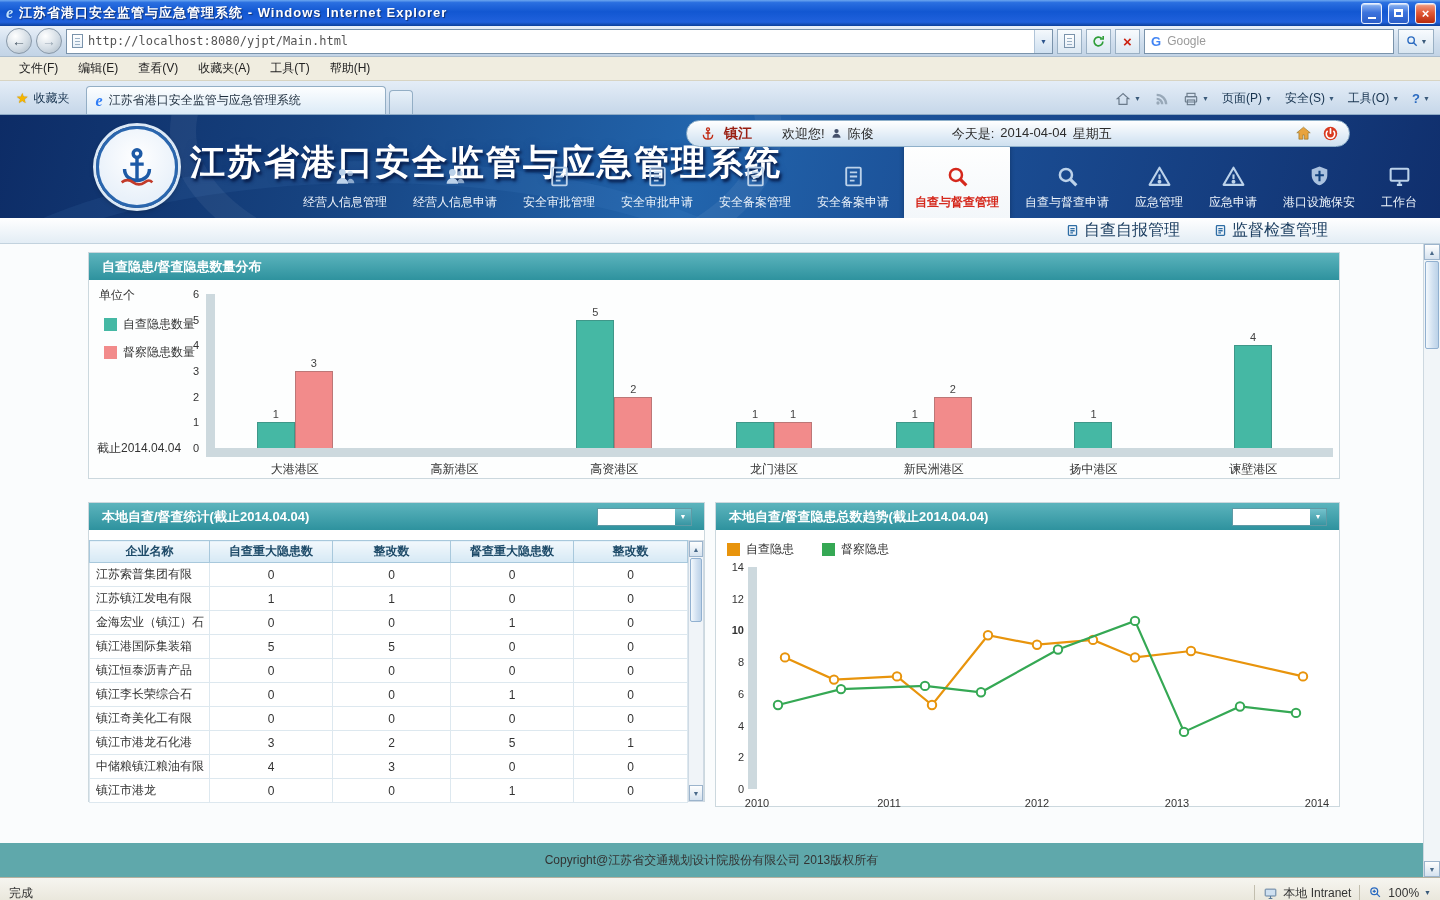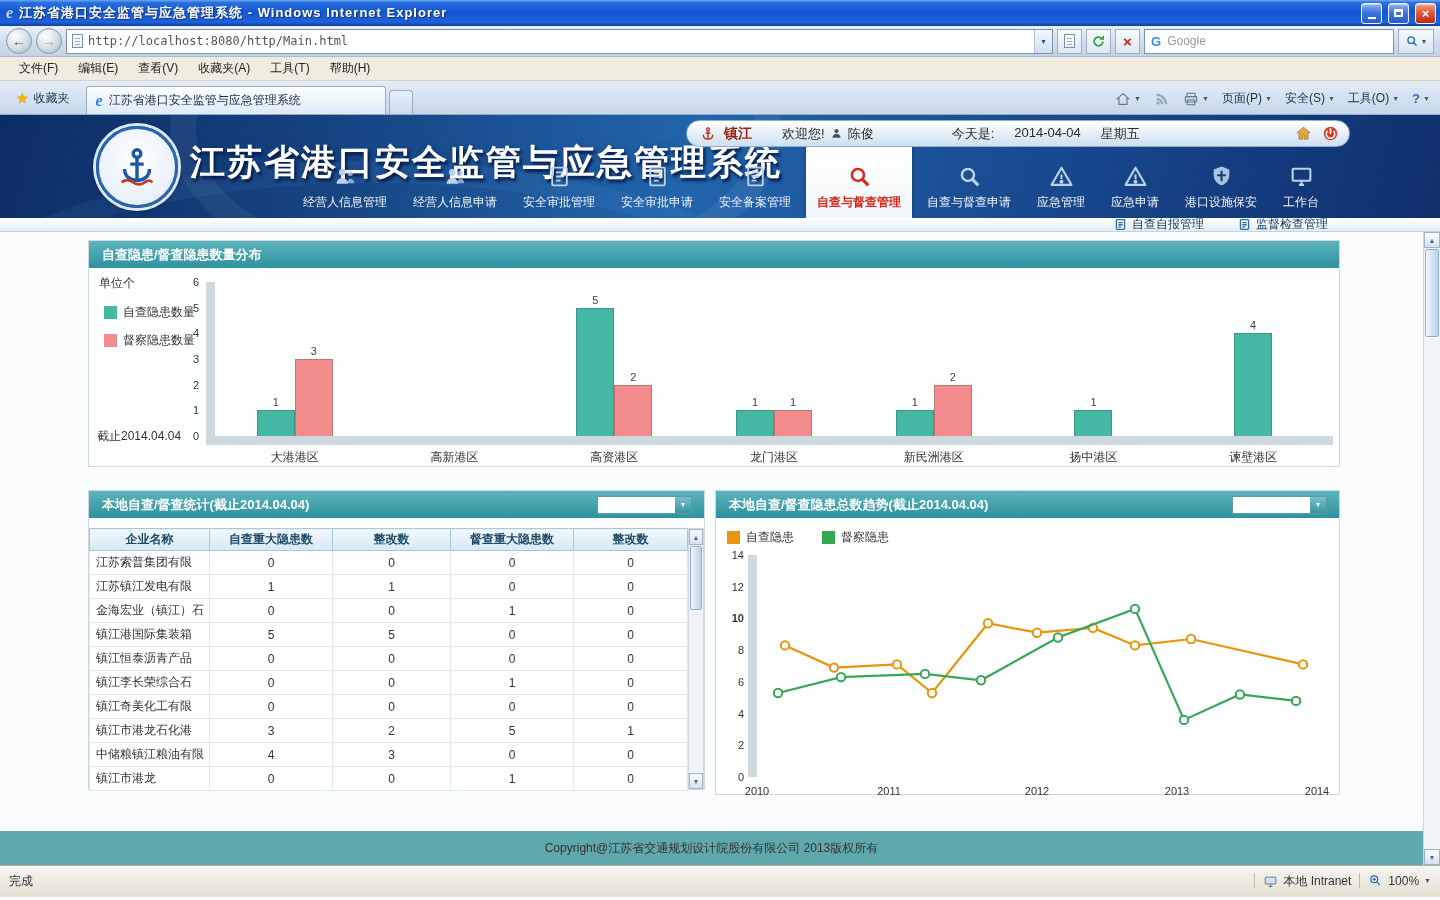--- a/index.html
+++ b/index.html
@@ -58,32 +58,32 @@
 .site-header::before{content:"";position:absolute;left:170px;top:-150px;width:560px;height:280px;border-radius:50%;border:26px solid rgba(255,255,255,0.06);}
 .site-header::after{content:"";position:absolute;left:-80px;top:46px;width:860px;height:320px;border-radius:50%;border:22px solid rgba(120,180,240,0.08);}
 .logo{position:absolute;left:96px;top:11px;width:82px;height:82px;border-radius:50%;background:radial-gradient(circle at 50% 38%,#ffffff,#e9f1fa 70%);border:3px solid #2a66ae;box-shadow:0 0 0 3px #dce9f6,0 2px 6px rgba(0,0,0,.45);display:flex;align-items:center;justify-content:center;z-index:2;}
 .logo svg{width:46px;height:46px;}
 .site-title{position:absolute;left:190px;top:24px;font-size:35px;font-weight:bold;letter-spacing:2px;color:#fff;text-shadow:2px 3px 3px rgba(5,25,70,.95),0 0 6px rgba(20,60,130,.6);z-index:2;white-space:nowrap;}
 .userbar{position:absolute;left:686px;top:5px;width:664px;height:27px;border-radius:14px;z-index:3;
  background:linear-gradient(#ffffff,#dce9f5 70%,#cfe0ef);border:1px solid #8fb0ca;
  display:flex;align-items:center;gap:8px;padding:0 10px 0 13px;font-size:13px;color:#2c2c2c;}
 .userbar .city{color:#9a1f12;font-weight:bold;font-size:14px;}
 .ub-group{display:flex;align-items:center;gap:5px;}
-.ub-date{margin-left:70px;display:flex;gap:20px;}
+.ub-date{margin-left:70px;display:flex;gap:6px;}
 .ub-icons{margin-left:auto;display:flex;align-items:center;gap:10px;}
 .ub-icons svg{width:17px;height:17px;cursor:pointer;}
 .mainnav{position:absolute;left:292px;right:0;bottom:0;height:80px;display:flex;align-items:flex-end;gap:4px;z-index:2;}
 .nav-item{height:62px;padding:0 11px 7px;display:flex;flex-direction:column;align-items:center;justify-content:flex-end;gap:5px;font-size:12px;color:#eef4fb;cursor:pointer;white-space:nowrap;}
 .nav-ico{width:25px;height:25px;color:#bcd2ea;}
 .nav-ico svg{width:100%;height:100%;}
 .nav-item.active{height:76px;background:linear-gradient(#ffffff,#f3f7fa);border-radius:6px 6px 0 0;color:#d5281c;font-weight:bold;box-shadow:0 0 5px rgba(0,0,0,.3);}
 .nav-item.active .nav-ico{color:#d5281c;}
 
 
-.subnav{height:14px;background:linear-gradient(#ffffff,#e3edf5);display:flex;justify-content:flex-end;align-items:center;gap:34px;padding-right:112px;font-size:12px;color:#16395c;border-bottom:1px solid #c2d2de;}
+.subnav{height:26px;background:linear-gradient(#ffffff,#e3edf5);display:flex;justify-content:flex-end;align-items:center;gap:34px;padding-right:112px;font-size:16px;color:#16395c;border-bottom:1px solid #c2d2de;}
 .subnav-item{display:flex;align-items:center;gap:5px;cursor:pointer;}
 .subnav-item svg{width:13px;height:13px;color:#2e6da4;}
 
 
 .page-lower{display:flex;height:633px;}
 .page-main{width:1423px;display:flex;flex-direction:column;}
 .content{height:599px;background:#fafcfd;padding:8px 0 0 88px;position:relative;overflow:hidden;}
 
 .panel{background:#fff;border:1px solid #ccd8de;}
 .panel-head{height:27px;background:linear-gradient(#5cb4bd,#2e929e);display:flex;align-items:center;padding:0 12px 0 13px;color:#fff;font-weight:bold;font-size:13px;}
@@ -167,21 +167,21 @@
       <span class="glyph-max"></span>
     </span>
   <span class="win-btn close">×</span>
 </div>
 
 <div class="addr-row">
   <span class="nav-circ back">←</span>
   <span class="nav-circ fwd">→</span>
   <div class="addr-field">
     <span class="page-ico"></span>
-    <span class="addr-url">http://localhost:8080/http/Main.html</span>
+    <span class="addr-url">http://localhost:8080/yjpt/Main.html</span>
     <span class="addr-drop">▼</span>
   </div>
   <span class="tool-btn">
       <span class="page-ico"></span>
     </span>
   <span class="tool-btn">
     <svg viewBox="0 0 24 24" width="15" height="15" fill="none" stroke="#2f9e38" stroke-width="2.6">
         <path d="M19 12a7 7 0 1 1-2-4.9"></path>
         <path d="M19.5 3v5h-5"></path>
       </svg>
@@ -333,20 +333,27 @@
             <path d="M8.5 8h7M8.5 12h7M8.5 16h4.5"></path>
           </svg></span>
       <span>安全审批申请</span>
     </div>
     <div class="nav-item">
       <span class="nav-ico"><svg viewBox="0 0 24 24" fill="none" stroke="currentColor" stroke-width="1.8">
             <rect x="5" y="3.5" width="14" height="17" rx="1"></rect>
             <path d="M8.5 8h7M8.5 12h7M8.5 16h4.5"></path>
           </svg></span>
       <span>安全备案管理</span>
+    </div>
+    <div class="nav-item">
+      <span class="nav-ico"><svg viewBox="0 0 24 24" fill="none" stroke="currentColor" stroke-width="1.8">
+            <rect x="5" y="3.5" width="14" height="17" rx="1"></rect>
+            <path d="M8.5 8h7M8.5 12h7M8.5 16h4.5"></path>
+          </svg></span>
+      <span>安全备案申请</span>
     </div>
     <div class="nav-item active">
       <span class="nav-ico"><svg viewBox="0 0 24 24" fill="none" stroke="currentColor">
             <circle cx="10.5" cy="10.5" r="5.8" stroke-width="2.4"></circle>
             <path d="M15 15l5.5 5.5" stroke-width="3"></path>
           </svg></span>
       <span>自查与督查管理</span>
     </div>
     <div class="nav-item">
       <span class="nav-ico"><svg viewBox="0 0 24 24" fill="none" stroke="currentColor">

